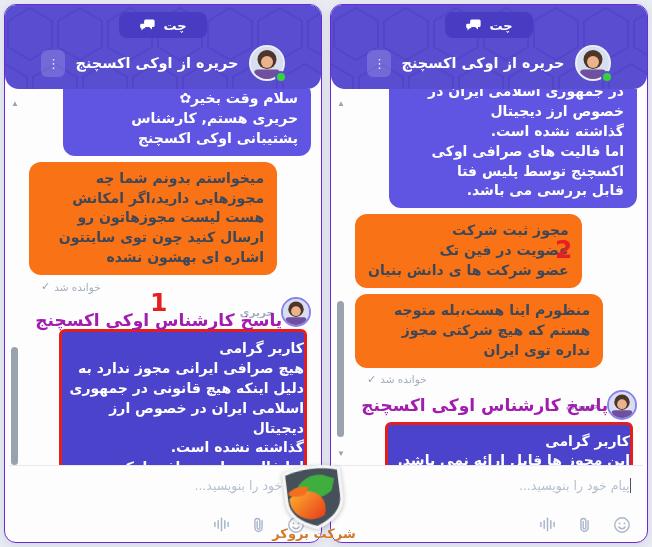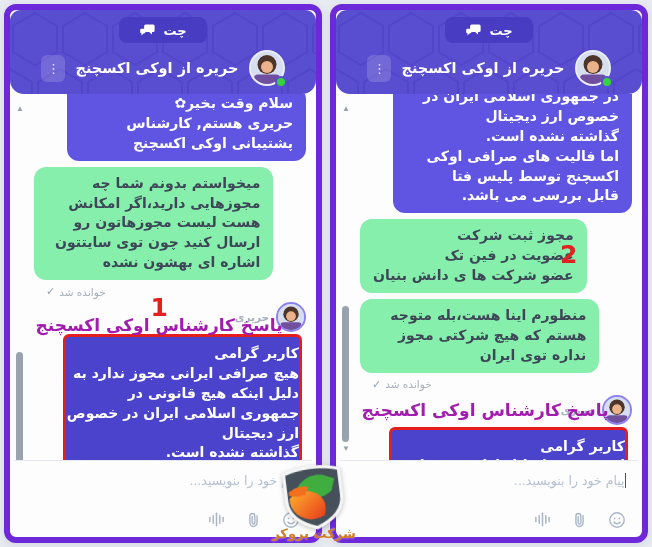--- a/index.html
+++ b/index.html
@@ -8,21 +8,21 @@
     font-family:"DejaVu Sans", sans-serif;
     background:#e8ebf2;
     overflow:hidden;
     position:relative;
   }
   .stage { position:absolute; inset:0; display:flex; gap:8px; padding:4px; }
 
   
   .panel {
     width:318px; height:539px; background:#fdfdfe;
-    border:6px solid #6d28d9; border-radius:12px;
+    border:1px solid #6d28d9; border-radius:12px;
     box-shadow:0 2px 10px rgba(40,50,90,.10);
     display:flex; flex-direction:column; overflow:hidden; position:relative;
   }
 
   
   .header {
     position:relative; z-index:6; background:#594dd0;
     border-radius:11px 11px 14px 14px;
     padding:6px 0 8px; flex:0 0 auto;
   }
@@ -54,21 +54,21 @@
   .chat-area {
     flex:1 1 auto; position:relative; overflow:hidden;
     padding:0 10px 4px 24px; display:flex; flex-direction:column;
   }
   .bubble {
     direction:rtl; text-align:right; white-space:pre-line;
     font-size:14px; line-height:1.42; color:#fff;
     background:#6055e2; border-radius:12px; padding:7px 13px;
     max-width:88%; margin-top:6px;font-weight:bold;
   }
-  .bubble.gray { background:#86efac; color:#3d4757; align-self:flex-start; }
+  .bubble.gray { background:#f97316; color:#3d4757; align-self:flex-start; }
   .bubble.purple { align-self:flex-end; }
   .bubble.intro { margin-top:-7px; border-top-left-radius:4px; position:relative; z-index:1; }
   .bubble.clipped { margin-top:-14px; position:relative; z-index:1;margin-left:8px; }
   .bubble.highlight {
     background:#4c43cc; border:3px solid #e51d1d; border-radius:6px;
     width:88%; max-width:88%; padding:7px 0; margin-top:2px; margin-left:auto; margin-right:4px;
   }
   .receipt { display:flex; align-items:center; gap:4px; margin:5px 0 0 12px; color:#a6afbc; font-size:10.5px; }
   .receipt .chk { color:#93a0ae; font-size:11px; }
 

